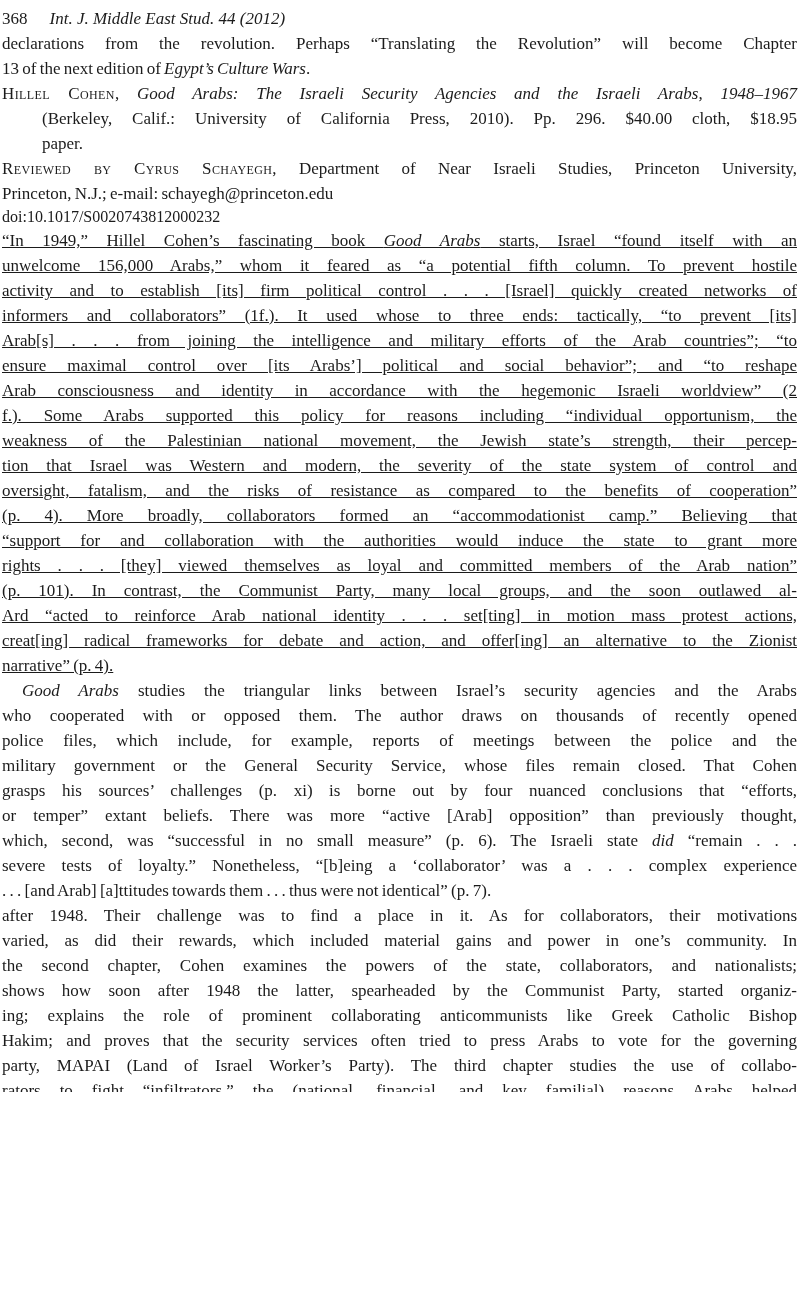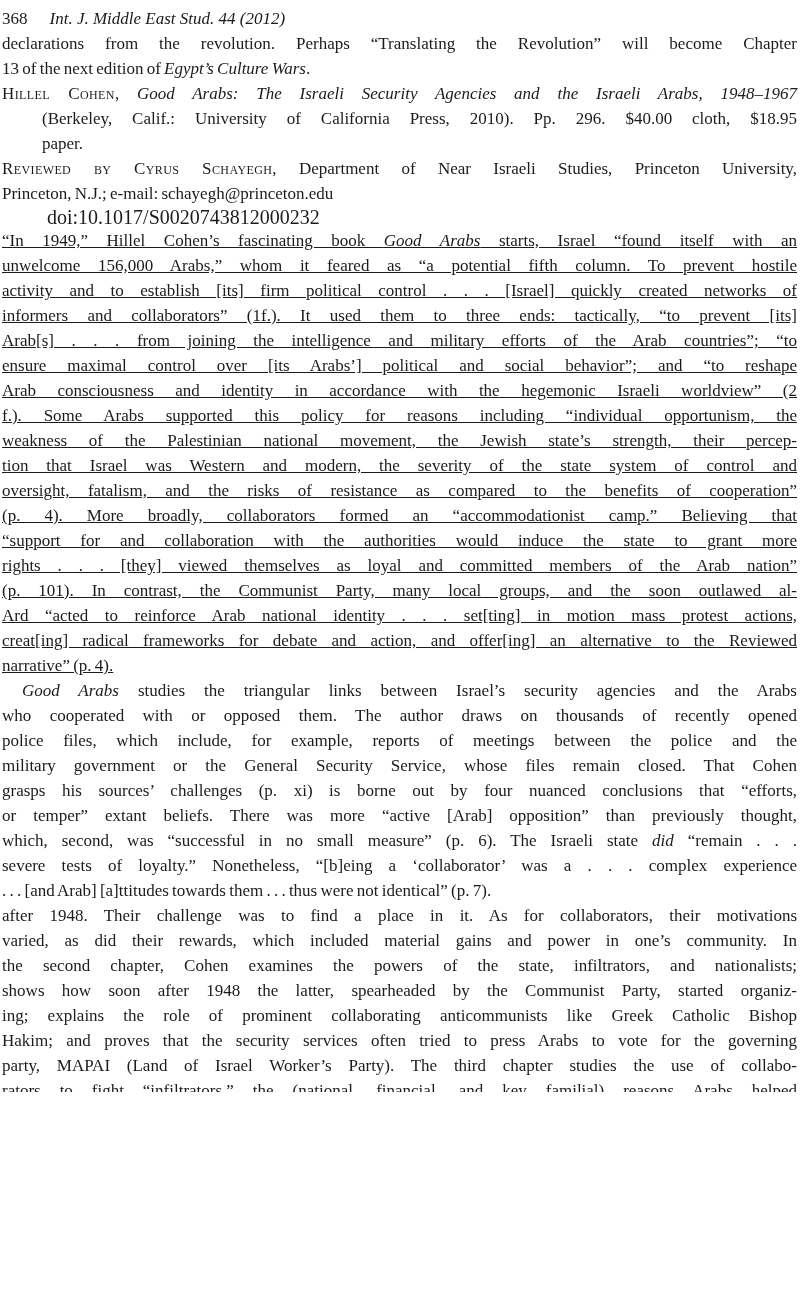--- a/index.html
+++ b/index.html
@@ -32,21 +32,21 @@
     word-spacing: -1px;
   }
   .line.last { text-align-last: left; }
   .line.hang { padding-left: 40px; }
   .line.pindent { text-indent: 20px; }
   section.block { margin: 0; }
   [data-name="prev-review-closing-paragraph"] { margin-top: 19px; }
   [data-name="book-citation"]   { margin-top: 68px; }
   [data-name="reviewer-byline"] { margin-top: 33px; }
   [data-name="doi-line"]        { margin-top: 1px; }
-  [data-name="doi-line"] .line  { font-size: 20px; line-height: 22px; margin-left: 45px; }
+  [data-name="doi-line"] .line  { font-size: 16px; line-height: 22px; }
   [data-name="review-paragraph-1"] { margin-top: 29px; text-decoration: underline; }
 </style>
 </head>
 <body>
 
 <div class="page" data-name="journal-page">
   <header class="running" data-name="running-header">
     <span data-name="page-number">368</span><span class="i" data-name="journal-title">Int. J. Middle East Stud. 44 (2012)</span>
   </header>
   <main data-name="text-blocks">
@@ -63,51 +63,51 @@
         <div class="line" data-name="text-line"><span class="sc" data-name="text-run">Reviewed by Cyrus Schayegh</span><span data-name="text-run">, Department of Near Israeli Studies, Princeton University,</span></div>
         <div class="line last" data-name="text-line"><span data-name="text-run">Princeton, N.J.; e-mail: schayegh@princeton.edu</span></div>
       </section>
       <section class="block" data-name="doi-line">
         <div class="line last" data-name="text-line"><span data-name="text-run">doi:10.1017/S0020743812000232</span></div>
       </section>
       <section class="block" data-name="review-paragraph-1">
         <div class="line" data-name="text-line"><span data-name="text-run">“In 1949,” Hillel Cohen’s fascinating book </span><span class="i" data-name="text-run">Good Arabs</span><span data-name="text-run"> starts, Israel “found itself with an</span></div>
         <div class="line" data-name="text-line"><span data-name="text-run">unwelcome 156,000 Arabs,” whom it feared as “a potential fifth column. To prevent hostile</span></div>
         <div class="line" data-name="text-line"><span data-name="text-run">activity and to establish [its] firm political control . . . [Israel] quickly created networks of</span></div>
-        <div class="line" data-name="text-line"><span data-name="text-run">informers and collaborators” (1f.). It used them to three ends: tactically, “to prevent [its]</span></div>
+        <div class="line" data-name="text-line"><span data-name="text-run">informers and collaborators” (1f.). It used whose to three ends: tactically, “to prevent [its]</span></div>
         <div class="line" data-name="text-line"><span data-name="text-run">Arab[s] . . . from joining the intelligence and military efforts of the Arab countries”; “to</span></div>
         <div class="line" data-name="text-line"><span data-name="text-run">ensure maximal control over [its Arabs’] political and social behavior”; and “to reshape</span></div>
         <div class="line" data-name="text-line"><span data-name="text-run">Arab consciousness and identity in accordance with the hegemonic Israeli worldview” (2</span></div>
         <div class="line" data-name="text-line"><span data-name="text-run">f.). Some Arabs supported this policy for reasons including “individual opportunism, the</span></div>
         <div class="line" data-name="text-line"><span data-name="text-run">weakness of the Palestinian national movement, the Jewish state’s strength, their percep-</span></div>
         <div class="line" data-name="text-line"><span data-name="text-run">tion that Israel was Western and modern, the severity of the state system of control and</span></div>
         <div class="line" data-name="text-line"><span data-name="text-run">oversight, fatalism, and the risks of resistance as compared to the benefits of cooperation”</span></div>
         <div class="line" data-name="text-line"><span data-name="text-run">(p. 4). More broadly, collaborators formed an “accommodationist camp.” Believing that</span></div>
         <div class="line" data-name="text-line"><span data-name="text-run">“support for and collaboration with the authorities would induce the state to grant more</span></div>
         <div class="line" data-name="text-line"><span data-name="text-run">rights . . . [they] viewed themselves as loyal and committed members of the Arab nation”</span></div>
         <div class="line" data-name="text-line"><span data-name="text-run">(p. 101). In contrast, the Communist Party, many local groups, and the soon outlawed al-</span></div>
         <div class="line" data-name="text-line"><span data-name="text-run">Ard “acted to reinforce Arab national identity . . . set[ting] in motion mass protest actions,</span></div>
-        <div class="line" data-name="text-line"><span data-name="text-run">creat[ing] radical frameworks for debate and action, and offer[ing] an alternative to the Reviewed</span></div>
+        <div class="line" data-name="text-line"><span data-name="text-run">creat[ing] radical frameworks for debate and action, and offer[ing] an alternative to the Zionist</span></div>
         <div class="line last" data-name="text-line"><span data-name="text-run">narrative” (p. 4).</span></div>
       </section>
       <section class="block" data-name="review-paragraph-2">
         <div class="line pindent" data-name="text-line"><span class="i" data-name="text-run">Good Arabs</span><span data-name="text-run"> studies the triangular links between Israel’s security agencies and the Arabs</span></div>
         <div class="line" data-name="text-line"><span data-name="text-run">who cooperated with or opposed them. The author draws on thousands of recently opened</span></div>
         <div class="line" data-name="text-line"><span data-name="text-run">police files, which include, for example, reports of meetings between the police and the</span></div>
         <div class="line" data-name="text-line"><span data-name="text-run">military government or the General Security Service, whose files remain closed. That Cohen</span></div>
         <div class="line" data-name="text-line"><span data-name="text-run">grasps his sources’ challenges (p. xi) is borne out by four nuanced conclusions that “efforts,</span></div>
         <div class="line" data-name="text-line"><span data-name="text-run">or temper” extant beliefs. There was more “active [Arab] opposition” than previously thought,</span></div>
         <div class="line" data-name="text-line"><span data-name="text-run">which, second, was “successful in no small measure” (p. 6). The Israeli state </span><span class="i" data-name="text-run">did</span><span data-name="text-run"> “remain . . .</span></div>
         <div class="line" data-name="text-line"><span data-name="text-run">severe tests of loyalty.” Nonetheless, “[b]eing a ‘collaborator’ was a . . . complex experience</span></div>
         <div class="line last" data-name="text-line"><span data-name="text-run">. . . [and Arab] [a]ttitudes towards them . . . thus were not identical” (p. 7).</span></div>
       </section>
       <section class="block" data-name="review-paragraph-3">
         <div class="line" data-name="text-line"><span data-name="text-run">after 1948. Their challenge was to find a place in it. As for collaborators, their motivations</span></div>
         <div class="line" data-name="text-line"><span data-name="text-run">varied, as did their rewards, which included material gains and power in one’s community. In</span></div>
-        <div class="line" data-name="text-line"><span data-name="text-run">the second chapter, Cohen examines the powers of the state, infiltrators, and nationalists;</span></div>
+        <div class="line" data-name="text-line"><span data-name="text-run">the second chapter, Cohen examines the powers of the state, collaborators, and nationalists;</span></div>
         <div class="line" data-name="text-line"><span data-name="text-run">shows how soon after 1948 the latter, spearheaded by the Communist Party, started organiz-</span></div>
         <div class="line" data-name="text-line"><span data-name="text-run">ing; explains the role of prominent collaborating anticommunists like Greek Catholic Bishop</span></div>
         <div class="line" data-name="text-line"><span data-name="text-run">Hakim; and proves that the security services often tried to press Arabs to vote for the governing</span></div>
         <div class="line" data-name="text-line"><span data-name="text-run">party, MAPAI (Land of Israel Worker’s Party). The third chapter studies the use of collabo-</span></div>
         <div class="line" data-name="text-line"><span data-name="text-run">rators to fight “infiltrators,” the (national, financial, and key familial) reasons Arabs helped</span></div>
         <div class="line" data-name="text-line"><span data-name="text-run">returnees/infiltrators, and state punishments. Here, Cohen also drives home two accordance</span></div>
       </section>
     </main>
 </div>
 

